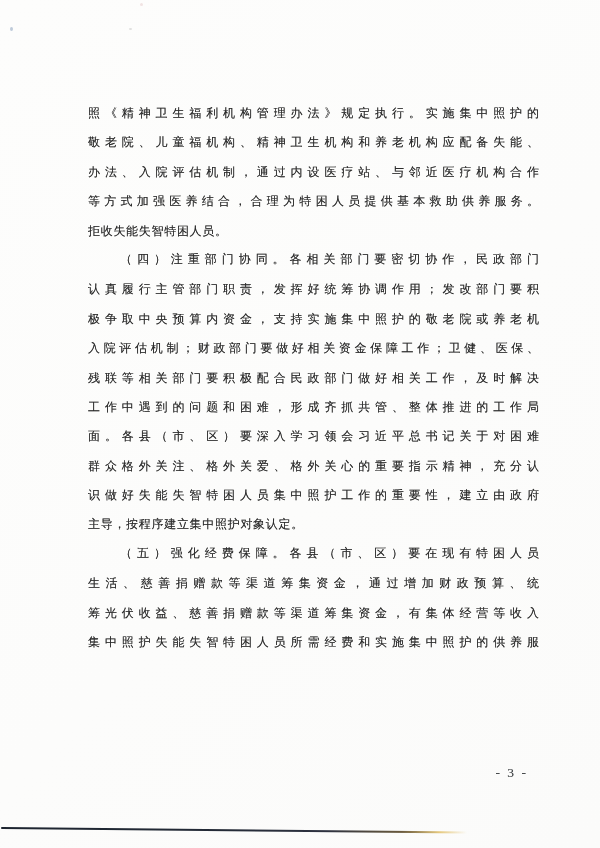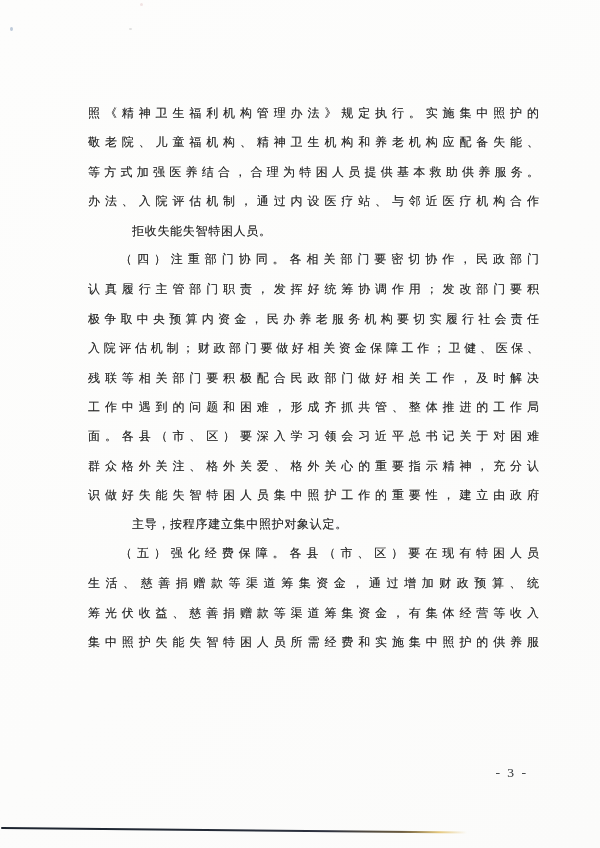--- a/index.html
+++ b/index.html
@@ -22,21 +22,21 @@
     text-shadow: 0 0 0.5px rgba(43,43,43,0.55);
   }
   .ln {
     height: 29.4px;
     line-height: 29.4px;
     text-align: justify;
     text-align-last: justify;
     overflow: hidden;
   }
   .ln.indent { padding-left: 32px; font-family: Liberation Mono, monospace; }
-  .ln.pend { text-align-last: left; letter-spacing: 0.7px; margin-left: 44px; }
+  .ln.pend { text-align-last: left; letter-spacing: 0.7px; }
   .page-number {
     position: absolute;
     top: 765px;
     right: 72px;
     font-size: 13.5px;
     color: #44484a;
     letter-spacing: 2px;
     text-shadow: 0 0 0.4px rgba(68,72,74,0.5);
   }
   .scan-line {
@@ -58,26 +58,26 @@
   .speck-gray  { left: 129px; top: 28px; width: 3px; height: 2px; background: #dcdcda; opacity: 0.9; }
 </style>
 </head>
 <body>
 
 <div class="page">
 
   <div class="body-text">
     <div class="ln">照《精神卫生福利机构管理办法》规定执行。实施集中照护的</div>
     <div class="ln">敬老院、儿童福机构、精神卫生机构和养老机构应配备失能、</div>
+    <div class="ln">办法、入院评估机制，通过内设医疗站、与邻近医疗机构合作</div>
     <div class="ln">等方式加强医养结合，合理为特困人员提供基本救助供养服务。</div>
-    <div class="ln">办法、入院评估机制，通过内设医疗站、与邻近医疗机构合作</div>
     <div class="ln pend">拒收失能失智特困人员。</div>
     <div class="ln indent">（四）注重部门协同。各相关部门要密切协作，民政部门</div>
     <div class="ln">认真履行主管部门职责，发挥好统筹协调作用；发改部门要积</div>
-    <div class="ln">极争取中央预算内资金，民办养老服务机构要切实履行社会责任</div>
+    <div class="ln">极争取中央预算内资金，支持实施集中照护的敬老院或养老机</div>
     <div class="ln">入院评估机制；财政部门要做好相关资金保障工作；卫健、医保、</div>
     <div class="ln">残联等相关部门要积极配合民政部门做好相关工作，及时解决</div>
     <div class="ln">工作中遇到的问题和困难，形成齐抓共管、整体推进的工作局</div>
     <div class="ln">面。各县（市、区）要深入学习领会习近平总书记关于对困难</div>
     <div class="ln">群众格外关注、格外关爱、格外关心的重要指示精神，充分认</div>
     <div class="ln">识做好失能失智特困人员集中照护工作的重要性，建立由政府</div>
     <div class="ln pend">主导，按程序建立集中照护对象认定。</div>
     <div class="ln indent">（五）强化经费保障。各县（市、区）要在现有特困人员</div>
     <div class="ln">生活、慈善捐赠款等渠道筹集资金，通过增加财政预算、统</div>
     <div class="ln">筹光伏收益、慈善捐赠款等渠道筹集资金，有集体经营等收入</div>

